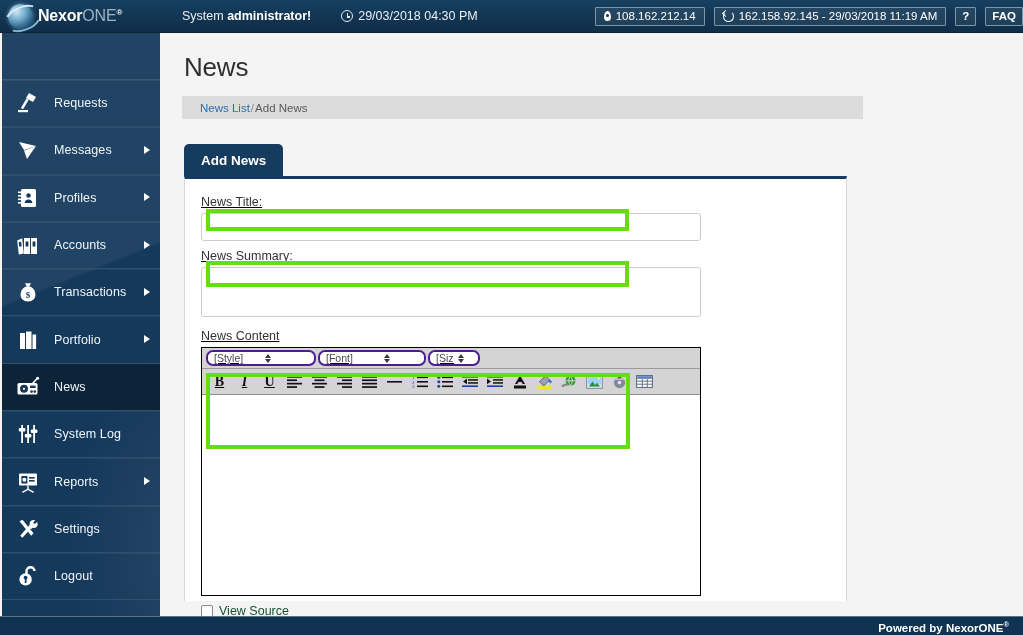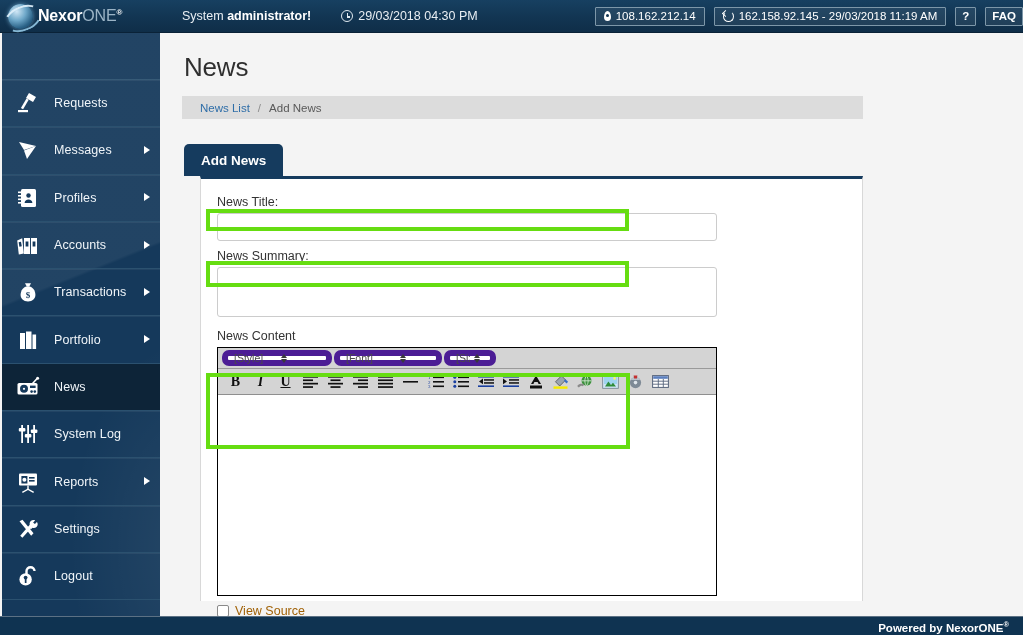--- a/index.html
+++ b/index.html
@@ -94,36 +94,36 @@
     position: absolute; right: 11px; top: 50%; margin-top: -4.5px;
     width: 0; height: 0; border-left: 6px solid #ffffff;
     border-top: 4.5px solid transparent; border-bottom: 4.5px solid transparent;
   }
 
   
   .main { position: absolute; top: 33px; left: 160px; width: 863px; height: 583px; background: #f4f4f4; overflow: hidden; }
   .page-title { font-size: 26px; color: #2f2f2f; font-weight: normal; padding: 19px 0 0 24px; letter-spacing: -.2px; }
   .breadcrumb {
     margin: 13px 0 0 22px; width: 681px; height: 23px; background: #dcdcdc;
-    display: flex; align-items: center; padding-left: 18px; gap: 8px;
+    display: flex; align-items: center; padding-left: 18px; gap: 1px;
     font-size: 11.5px;
   }
   .crumb-link { color: #2f6ea8; cursor: pointer; }
   .crumb-sep { color: #8d8d8d; }
   .crumb-cur { color: #595959; }
 
   .tabs { margin: 25px 0 0 24px; display: flex; }
   .tab {
     background: #153b5e; color: #ffffff; font-size: 13.5px; font-weight: bold;
     padding: 9px 17px 8px; border-radius: 5px 5px 0 0; cursor: pointer;
   }
   .panel {
-    margin-left: 40px; width: 663px; background: #ffffff;
+    margin-left: 24px; width: 663px; background: #ffffff;
     border-top: 3px solid #153b5e; border-left: 1px solid #d8d8d8;
-    border-right: 1px solid #d8d8d8; height: 425px; padding: 16px 0 0 16px;
+    border-right: 1px solid #d8d8d8; height: 425px; padding: 16px 0 0 16px; text-decoration: underline;
   }
   .field-label { font-size: 12.5px; color: #333; margin-bottom: 4px; }
   .inp {
     width: 500px; height: 28px; border: 1px solid #cccccc; border-radius: 3px;
     background: #fff; font-family: "Liberation Sans", sans-serif; font-size: 12.5px;
     padding: 0 8px; color: #333; outline: none;
   }
   .txta {
     width: 500px; height: 50px; border: 1px solid #cccccc; border-radius: 3px;
     background: #fff; resize: none; font-family: "Liberation Sans", sans-serif;
@@ -131,21 +131,21 @@
   }
   .gap8 { height: 8px; }
 
   
   .editor { width: 500px; border: 1px solid #000000; background: #fff; }
   .ed-rowa {
     height: 21px; background: #d4d4d4; border-bottom: 1px solid #9a9a9a;
     display: flex; align-items: center; padding: 0 4px; gap: 2px;
   }
   .sel {
-    height: 16px; background: #ffffff; border: 6px solid #4c1d95; border-radius: 7px;
+    height: 16px; background: #ffffff; border: 2px solid #4c1d95; border-radius: 7px;
     display: flex; align-items: center; font-size: 10.5px; color: #4a4a4a;
     padding: 0 3px 0 6px; gap: 4px; cursor: pointer;
   }
   .sel.w1 { width: 110px; }
   .sel.w2 { width: 108px; gap: 20px; }
   .sel.w3 { width: 52px; }
   .sel span { flex: 1; white-space: nowrap; overflow: hidden; }
   .spin { display: flex; flex-direction: column; gap: 1px; flex: none; }
   .spin i { width: 0; height: 0; border-left: 3.5px solid transparent; border-right: 3.5px solid transparent; display: block; }
   .spin i.u { border-bottom: 4px solid #3a3a3a; }
@@ -154,21 +154,21 @@
   .ed-rowb {
     height: 26px; background: #d4d4d4; border-bottom: 1px solid #8f8f8f;
     display: flex; align-items: center; padding: 0 5px; gap: 0;
   }
   .tbtn { width: 25px; height: 22px; display: flex; align-items: center; justify-content: center; cursor: pointer; flex: none; }
   .tbtn b  { font-family: "Liberation Serif", serif; font-size: 14px; color: #111; font-weight: bold; }
   .tbtn i  { font-family: "Liberation Serif", serif; font-size: 14px; color: #111; font-style: italic; font-weight: bold; }
   .tbtn u  { font-family: "Liberation Serif", serif; font-size: 14px; color: #111; text-decoration: underline; font-weight: bold; }
   .ed-body { height: 200px; background: #fff; }
 
-  .viewsrc { margin-top: 8px; display: flex; align-items: center; gap: 6px; font-size: 12.5px; color: #a16207; }
+  .viewsrc { margin-top: 8px; display: flex; align-items: center; gap: 6px; font-size: 12.5px; color: #14532d; }
   .cbx { width: 12px; height: 12px; border: 1px solid #8a8a8a; border-radius: 2px; background: #fff; cursor: pointer; flex:none; }
 
   
   .hl { position: absolute; border: 4px solid #66dd11; pointer-events: none; }
 
   
   .footer {
     position: absolute; left: 0; top: 616px; width: 1023px; height: 19px;
     background: #0f3351; border-top: 1px solid #5c7184;
   }

